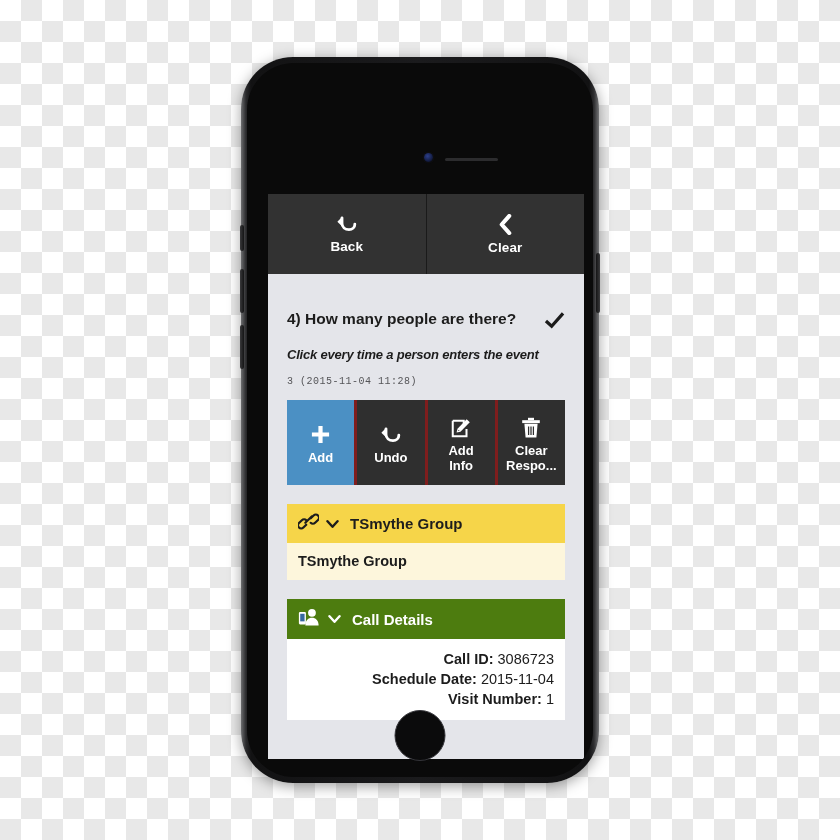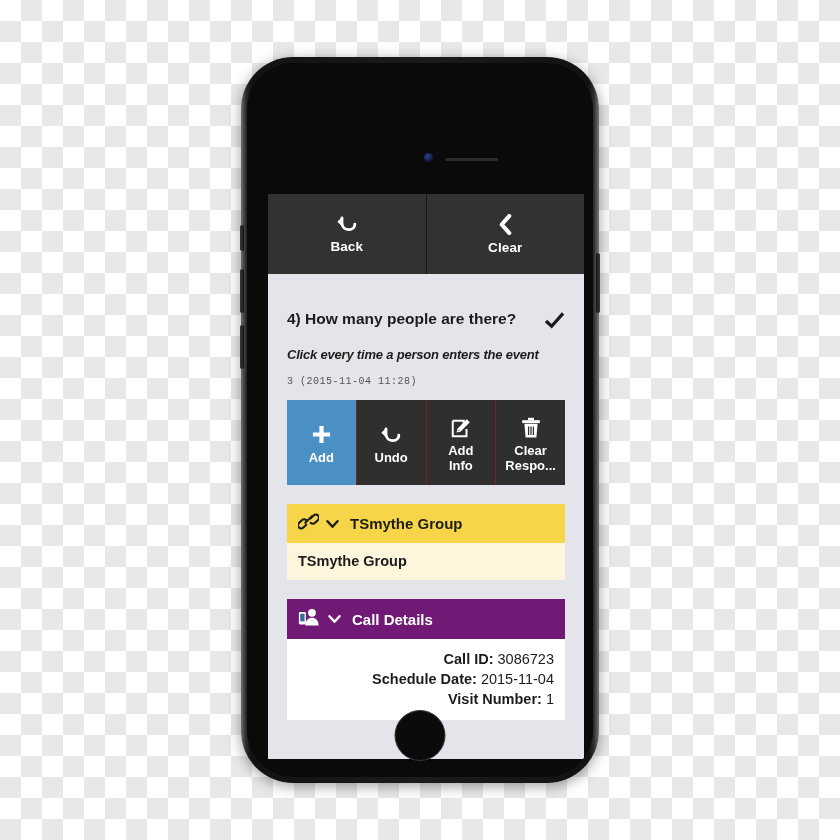--- a/index.html
+++ b/index.html
@@ -182,21 +182,21 @@
 
   
   #action-row {
     display: flex;
     margin: 13px 15px 0 15px;
     height: 85px;
   }
   .action-btn {
     flex: 1;
     background: #2f2f2f;
-    border-right: 1px solid #7f1d1d;
+    border-right: 3px solid #7f1d1d;
     color: #ffffff;
     display: flex;
     flex-direction: column;
     align-items: center;
     justify-content: center;
     cursor: pointer;
     padding-top: 2px;
     box-sizing: border-box;
   }
   .action-btn:last-child { border-right: none; }
@@ -218,21 +218,21 @@
   
   .panel { margin: 19px 15px 0 15px; }
   .panel-header {
     display: flex;
     align-items: center;
     gap: 7px;
     padding: 9px 11px;
     cursor: pointer;
   }
   .panel-header.yellow { background: #f6d549; color: #1d1d1d; }
-  .panel-header.blue   { background: #701a75; color: #ffffff; text-align: right; }
+  .panel-header.blue   { background: #4d7c0f; color: #ffffff; text-align: right; }
   .panel-title {
     font-size: 15px;
     font-weight: bold;
     margin-left: 4px;
   }
   .panel-body {
     padding: 10px 11px 11px 11px;
     font-size: 14.5px;
     color: #1c1c1c;
   }

